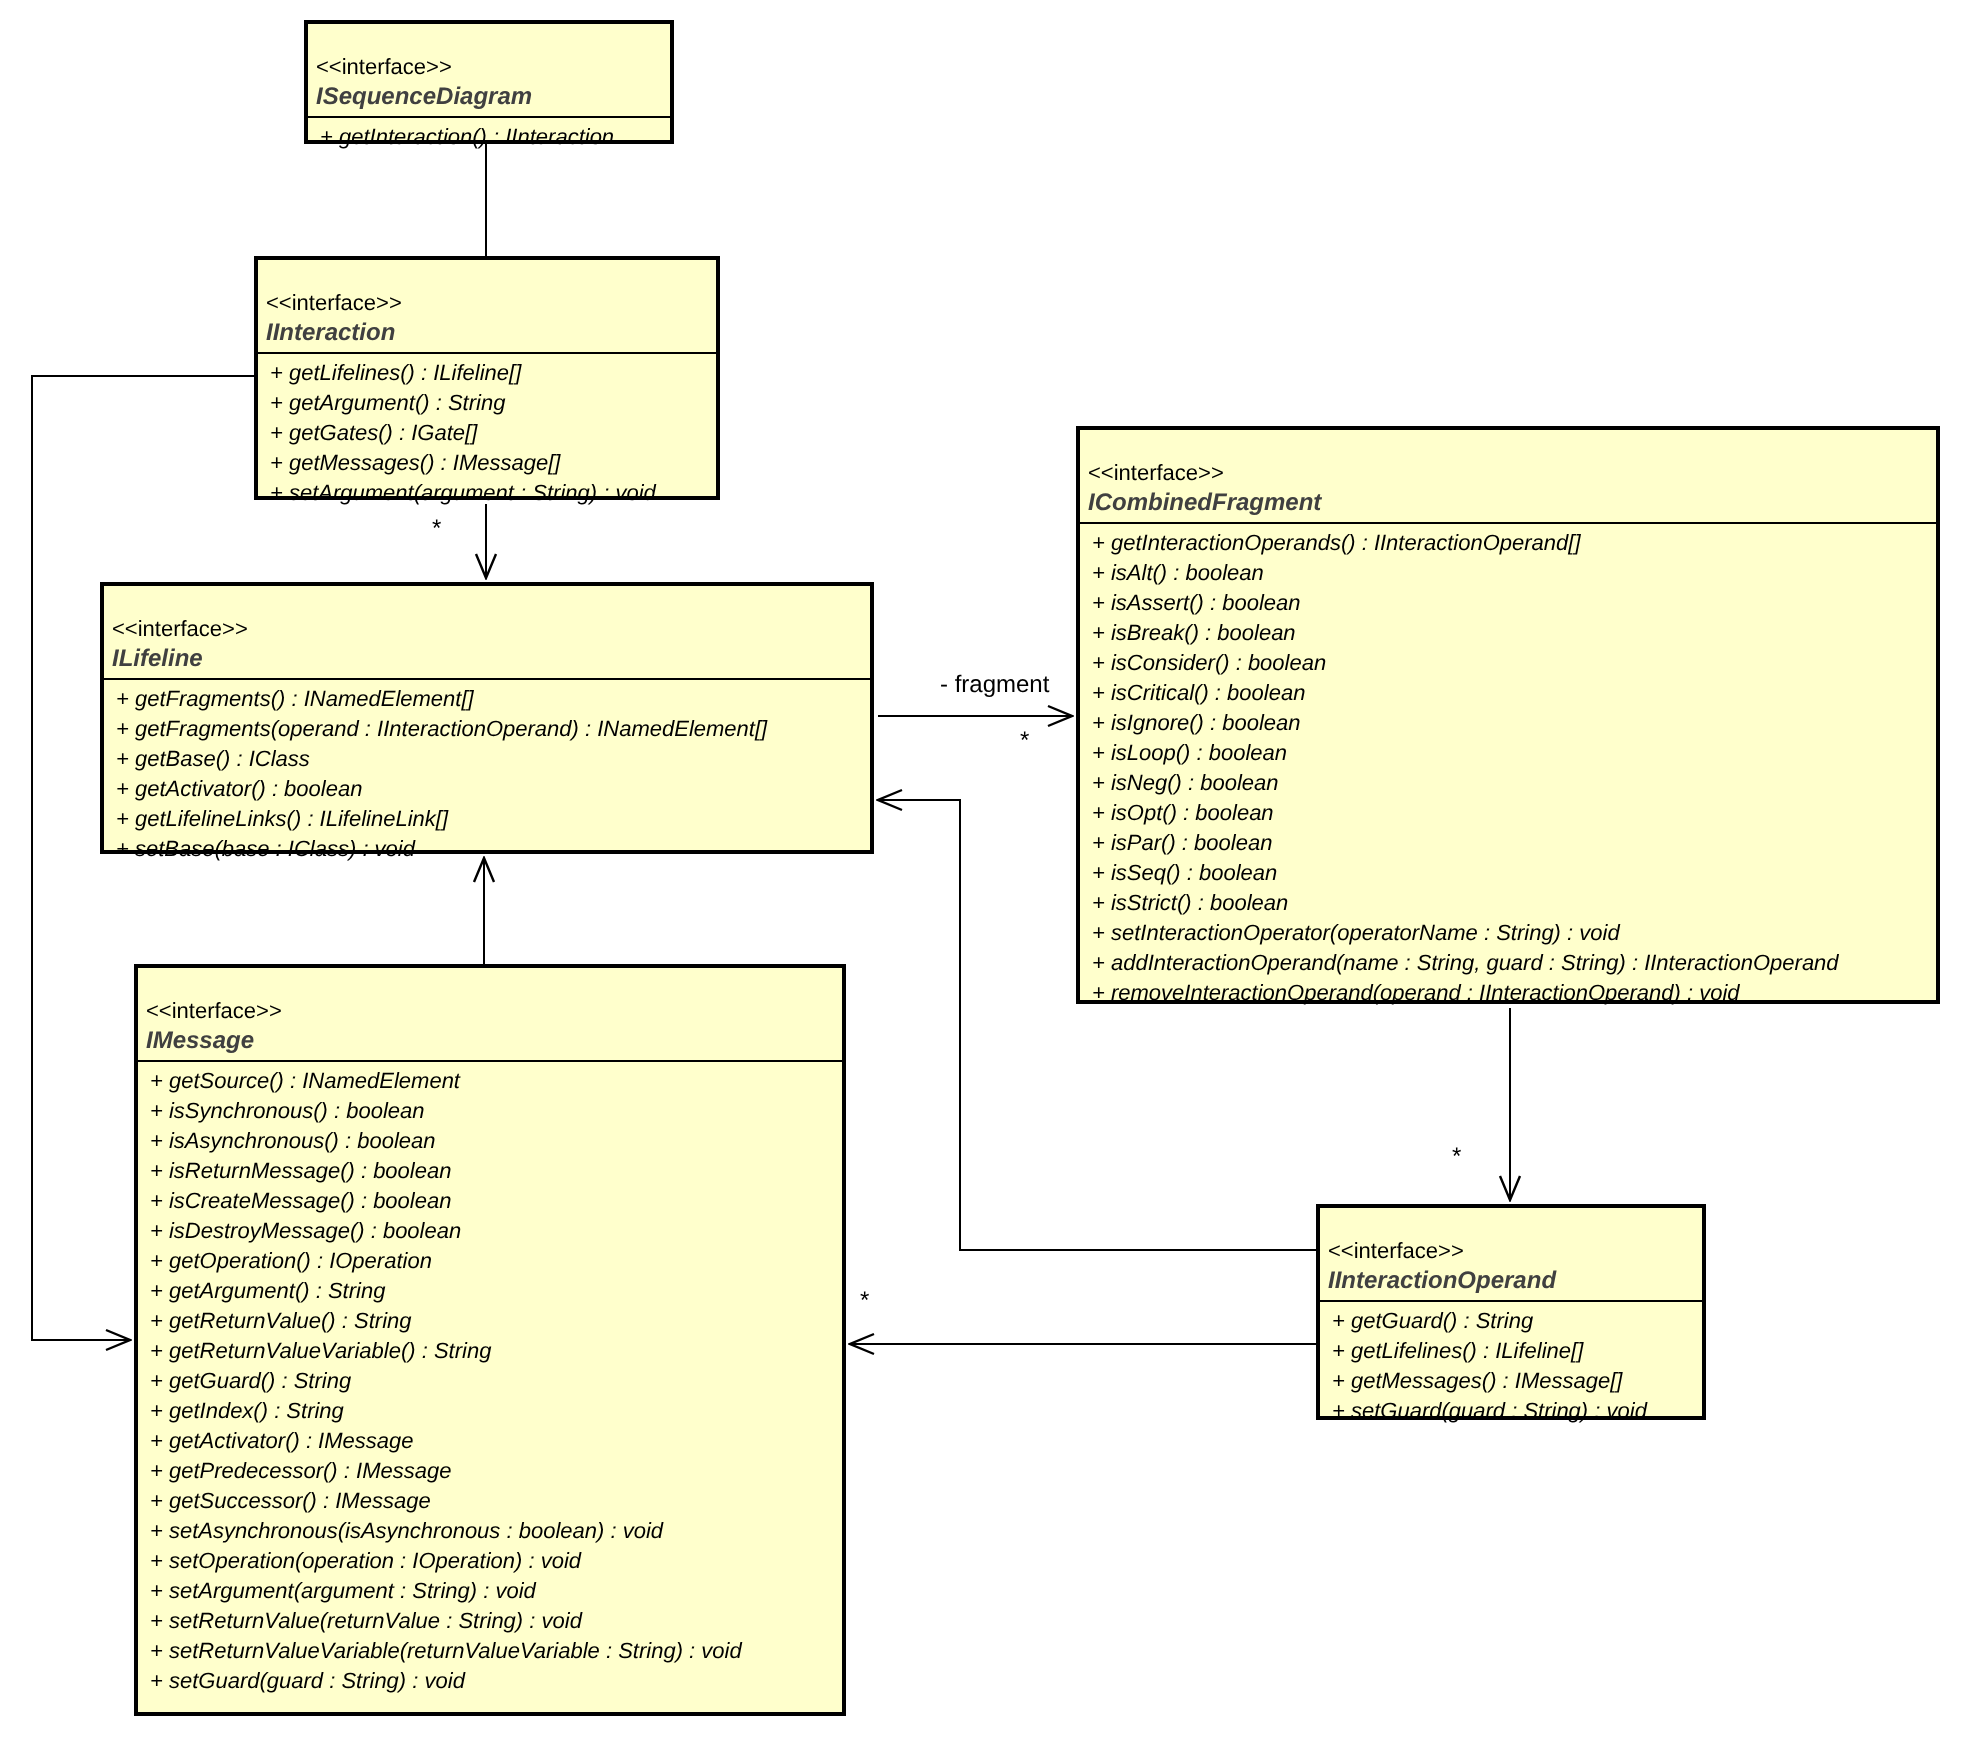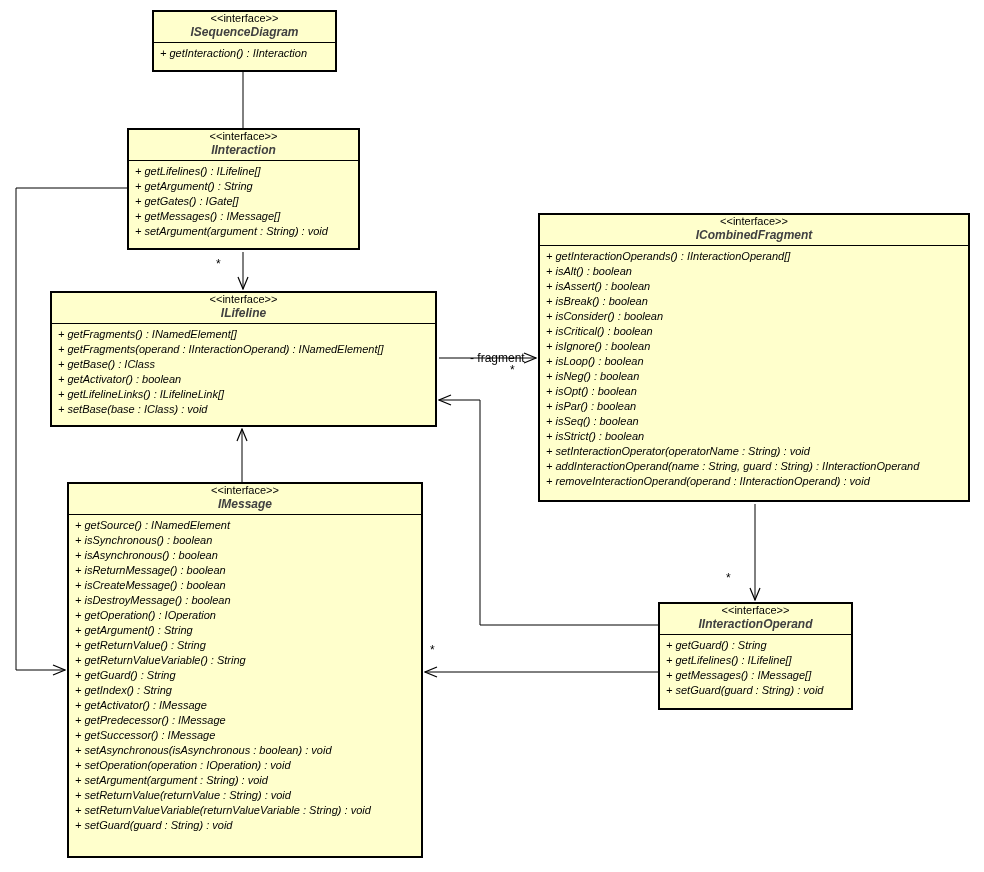--- a/index.html
+++ b/index.html
@@ -22,22 +22,22 @@
     pointer-events: none;
   }
   .uml-box {
     position: absolute;
     background: #FFFFCC;
     border: 2px solid #000000;
     box-sizing: border-box;
   }
   .box-header {
     border-bottom: 1px solid #000000;
-    text-align: center;
-    padding: 0 4px 2px 4px;
+    text-align: left;
+    padding: 16px 4px 2px 4px;
   }
   .stereotype {
     font-size: 11px;
     line-height: 13px;
     color: #000000;
     white-space: nowrap;
   }
   .iface-name {
     font-size: 12px;
     font-weight: bold;
@@ -79,21 +79,21 @@
     <polyline points="243,252 243,289" fill="none" stroke="#000000" stroke-width="1" marker-end="url(#arr)"></polyline>
     <polyline points="127,188 16,188 16,670 65,670" fill="none" stroke="#000000" stroke-width="1" marker-end="url(#arr)"></polyline>
     <polyline points="242,482 242,429" fill="none" stroke="#000000" stroke-width="1" marker-end="url(#arr)"></polyline>
     <polyline points="439,358 536,358" fill="none" stroke="#000000" stroke-width="1" marker-end="url(#arr)"></polyline>
     <polyline points="755,504 755,600" fill="none" stroke="#000000" stroke-width="1" marker-end="url(#arr)"></polyline>
     <polyline points="658,625 480,625 480,400 439,400" fill="none" stroke="#000000" stroke-width="1" marker-end="url(#arr)"></polyline>
     <polyline points="658,672 425,672" fill="none" stroke="#000000" stroke-width="1" marker-end="url(#arr)"></polyline>
   </svg>
 
   <span class="edge-label" style="left:216px; top:258px;">*</span>
-  <span class="edge-label" style="left:470px; top:352px;">- fragment</span>
+  <span class="edge-label" style="left:470px; top:336px;">- fragment</span>
   <span class="edge-label" style="left:510px; top:364px;">*</span>
   <span class="edge-label" style="left:726px; top:572px;">*</span>
   <span class="edge-label" style="left:430px; top:644px;">*</span>
 
   <div class="uml-box" style="left:152px; top:10px; width:185px; height:62px;">
     <div class="box-header">
       <div class="stereotype">&lt;&lt;interface&gt;&gt;</div>
       <div class="iface-name">ISequenceDiagram</div>
     </div>
     <div class="box-methods">

